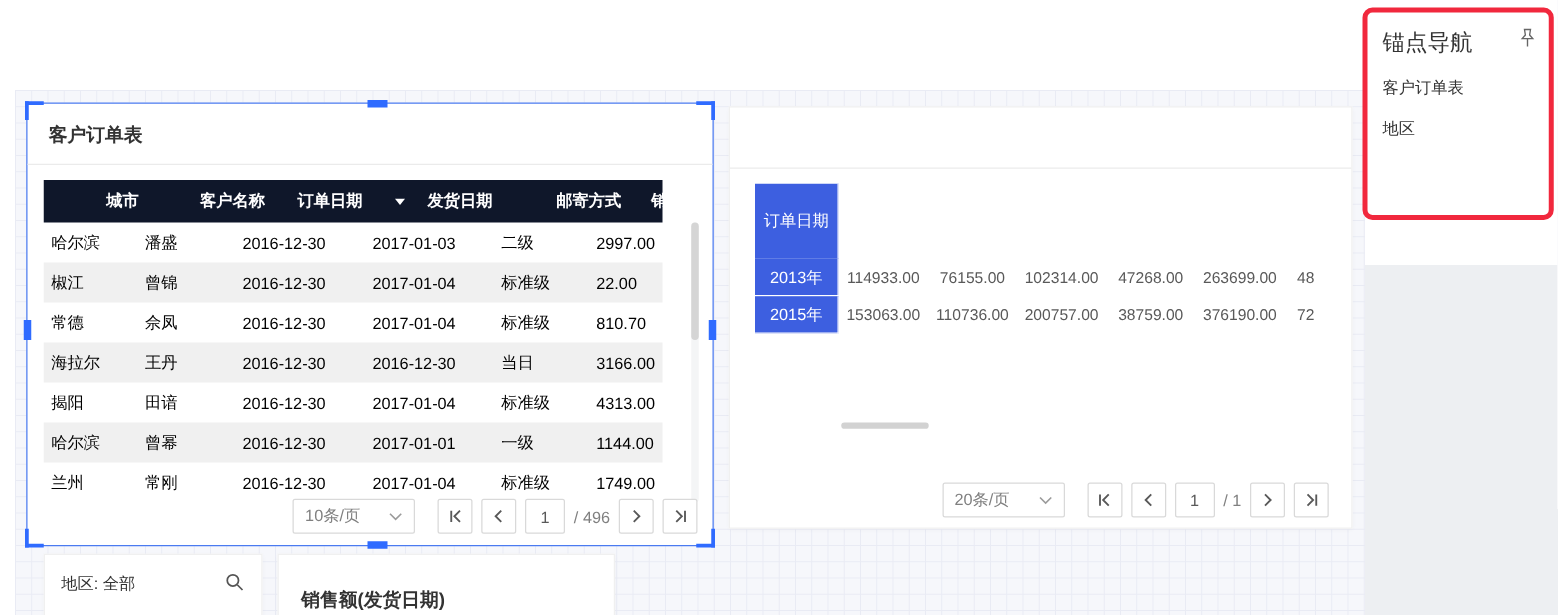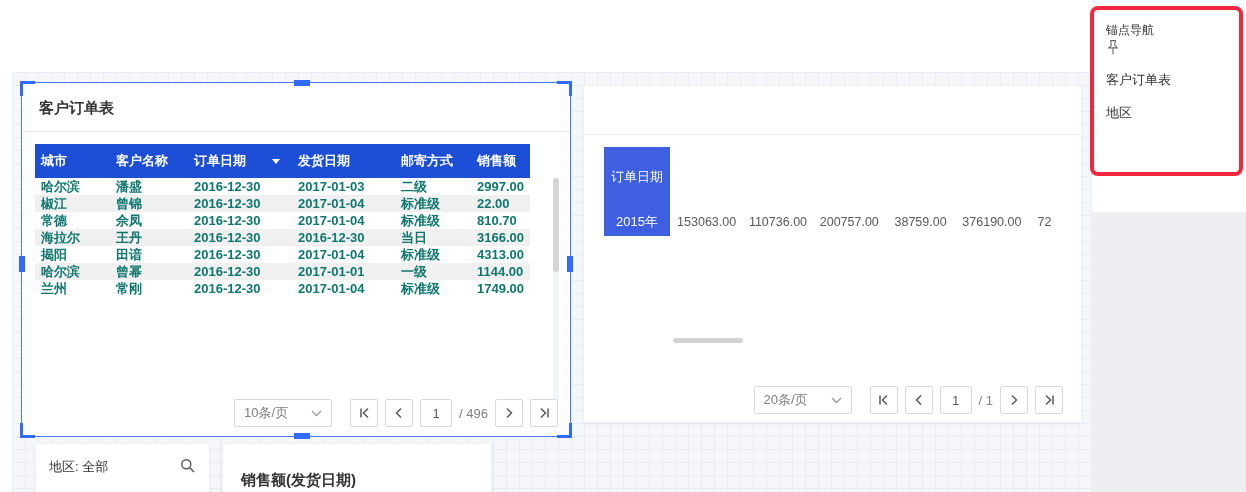--- a/index.html
+++ b/index.html
@@ -30,23 +30,23 @@
   .h-tl{left:-2px;top:-2px;border-top-width:3px;border-left-width:3px;}
   .h-tr{right:-2px;top:-2px;border-top-width:3px;border-right-width:3px;}
   .h-bl{left:-2px;bottom:-2px;border-bottom-width:3px;border-left-width:3px;}
   .h-br{right:-2px;bottom:-2px;border-bottom-width:3px;border-right-width:3px;}
   .h-top{left:272px;top:-3px;width:16px;height:6px;}
   .h-bottom{left:272px;bottom:-3px;width:16px;height:6px;}
   .h-left{left:-3px;top:173px;width:6px;height:16px;}
   .h-right{right:-3px;top:173px;width:6px;height:16px;}
 
   .ot-table{position:absolute;left:13px;top:61px;width:495px;}
-  .ot-row{display:grid;grid-template-columns:75px 78px 104px 103px 76px 59px;height:17px;align-items:center;font-size:13px;color:#0f766e;font-weight:bold;}
+  .ot-row{display:grid;grid-template-columns:75px 78px 104px 103px 76px 59px;height:32px;align-items:center;font-size:13px;color:#000000;}
   .ot-row.alt{background:#f0f0f0;}
-  .ot-head{height:34px;background:#1d4ed8;color:#fff;font-weight:700;}
+  .ot-head{height:34px;background:#0f172a;color:#fff;font-weight:700;padding-left:44px;}
   .ot-cell{padding-left:6px;display:flex;align-items:center;white-space:nowrap;overflow:hidden;}
   .sort-arrow{width:0;height:0;border:4px solid transparent;border-top:5px solid #fff;margin-left:auto;margin-right:12px;margin-top:4px;}
 
   .ot-scroll-track{position:absolute;left:531px;top:95px;width:6px;height:224px;background:#f4f5f6;border-radius:3px;}
   .ot-scroll-thumb{position:absolute;left:0;top:0;width:6px;height:94px;background:#d5d5d5;border-radius:3px;}
 
   .pager{position:absolute;bottom:9px;right:12px;display:flex;align-items:center;gap:7px;}
   .pager-select{width:98px;height:28px;border:1px solid #d9d9d9;border-radius:2px;background:#fff;
     display:flex;align-items:center;justify-content:space-between;padding:0 9px;color:#808080;font-size:13px;box-sizing:border-box;margin-right:11px;}
   .pager-btn{width:28px;height:28px;border:1px solid #d9d9d9;border-radius:2px;background:#fff;display:flex;align-items:center;justify-content:center;padding:0;}
@@ -69,21 +69,21 @@
   .st-strip{display:flex;width:389px;height:30px;}
   .st-strip.alt{background:#f0f0f0;}
   .st-val{width:73px;line-height:30px;text-align:center;font-size:12.5px;color:#595959;white-space:nowrap;}
   .st-val-partial{width:23px;overflow:hidden;text-align:left;padding-left:10px;}
   .st-hscroll{position:absolute;left:89px;top:252px;width:70px;height:5px;background:#d2d2d2;border-radius:2.5px;}
   #sales-panel .pager{right:18px;bottom:8px;}
 
   
   #anchor-panel{left:1090px;top:6px;width:153px;height:170px;border:4px solid #f1283d;border-radius:8px;
     background:#fff;padding:12px 10px 0 12px;}
-  .anchor-head{display:flex;justify-content:space-between;align-items:flex-start;font-size:12px;color:#333;flex-direction:column;}
+  .anchor-head{display:flex;justify-content:space-between;align-items:flex-start;font-size:18px;color:#333;}
   .anchor-item{margin-top:15px;font-size:13px;color:#333;cursor:pointer;}
 
   
   #region-card{left:35px;top:443px;width:175px;height:60px;border:1px solid #f0f0f0;box-shadow:0 1px 4px rgba(31,35,41,.04);
     display:flex;align-items:flex-start;justify-content:space-between;padding:14px 14px 0 13px;font-size:13px;color:#333;}
   #region-sales-card{left:222px;top:443px;width:270px;height:60px;border:1px solid #f0f0f0;box-shadow:0 1px 4px rgba(31,35,41,.04);}
   #region-sales-card .panel-title{position:absolute;left:18px;top:27px;}
 
   .icon-btn{display:flex;align-items:center;}
 </style>
@@ -225,20 +225,31 @@
 
 <div class="panel" id="sales-panel">
   <div class="divider"></div>
 
   <div class="st">
     <div class="st-hdr">
       <div class="st-blue st-corner">订单日期</div>
     </div>
     <div id="st-rows">
         <div class="st-datarow">
+          <div class="st-blue st-label">2013年</div>
+          <div class="st-strip">
+            <div class="st-val">114933.00</div>
+            <div class="st-val">76155.00</div>
+            <div class="st-val">102314.00</div>
+            <div class="st-val">47268.00</div>
+            <div class="st-val">263699.00</div>
+            <div class="st-val st-val-partial">48</div>
+          </div>
+        </div>
+        <div class="st-datarow">
           <div class="st-blue st-label">2015年</div>
           <div class="st-strip">
             <div class="st-val">153063.00</div>
             <div class="st-val">110736.00</div>
             <div class="st-val">200757.00</div>
             <div class="st-val">38759.00</div>
             <div class="st-val">376190.00</div>
             <div class="st-val st-val-partial">72</div>
           </div>
         </div>

